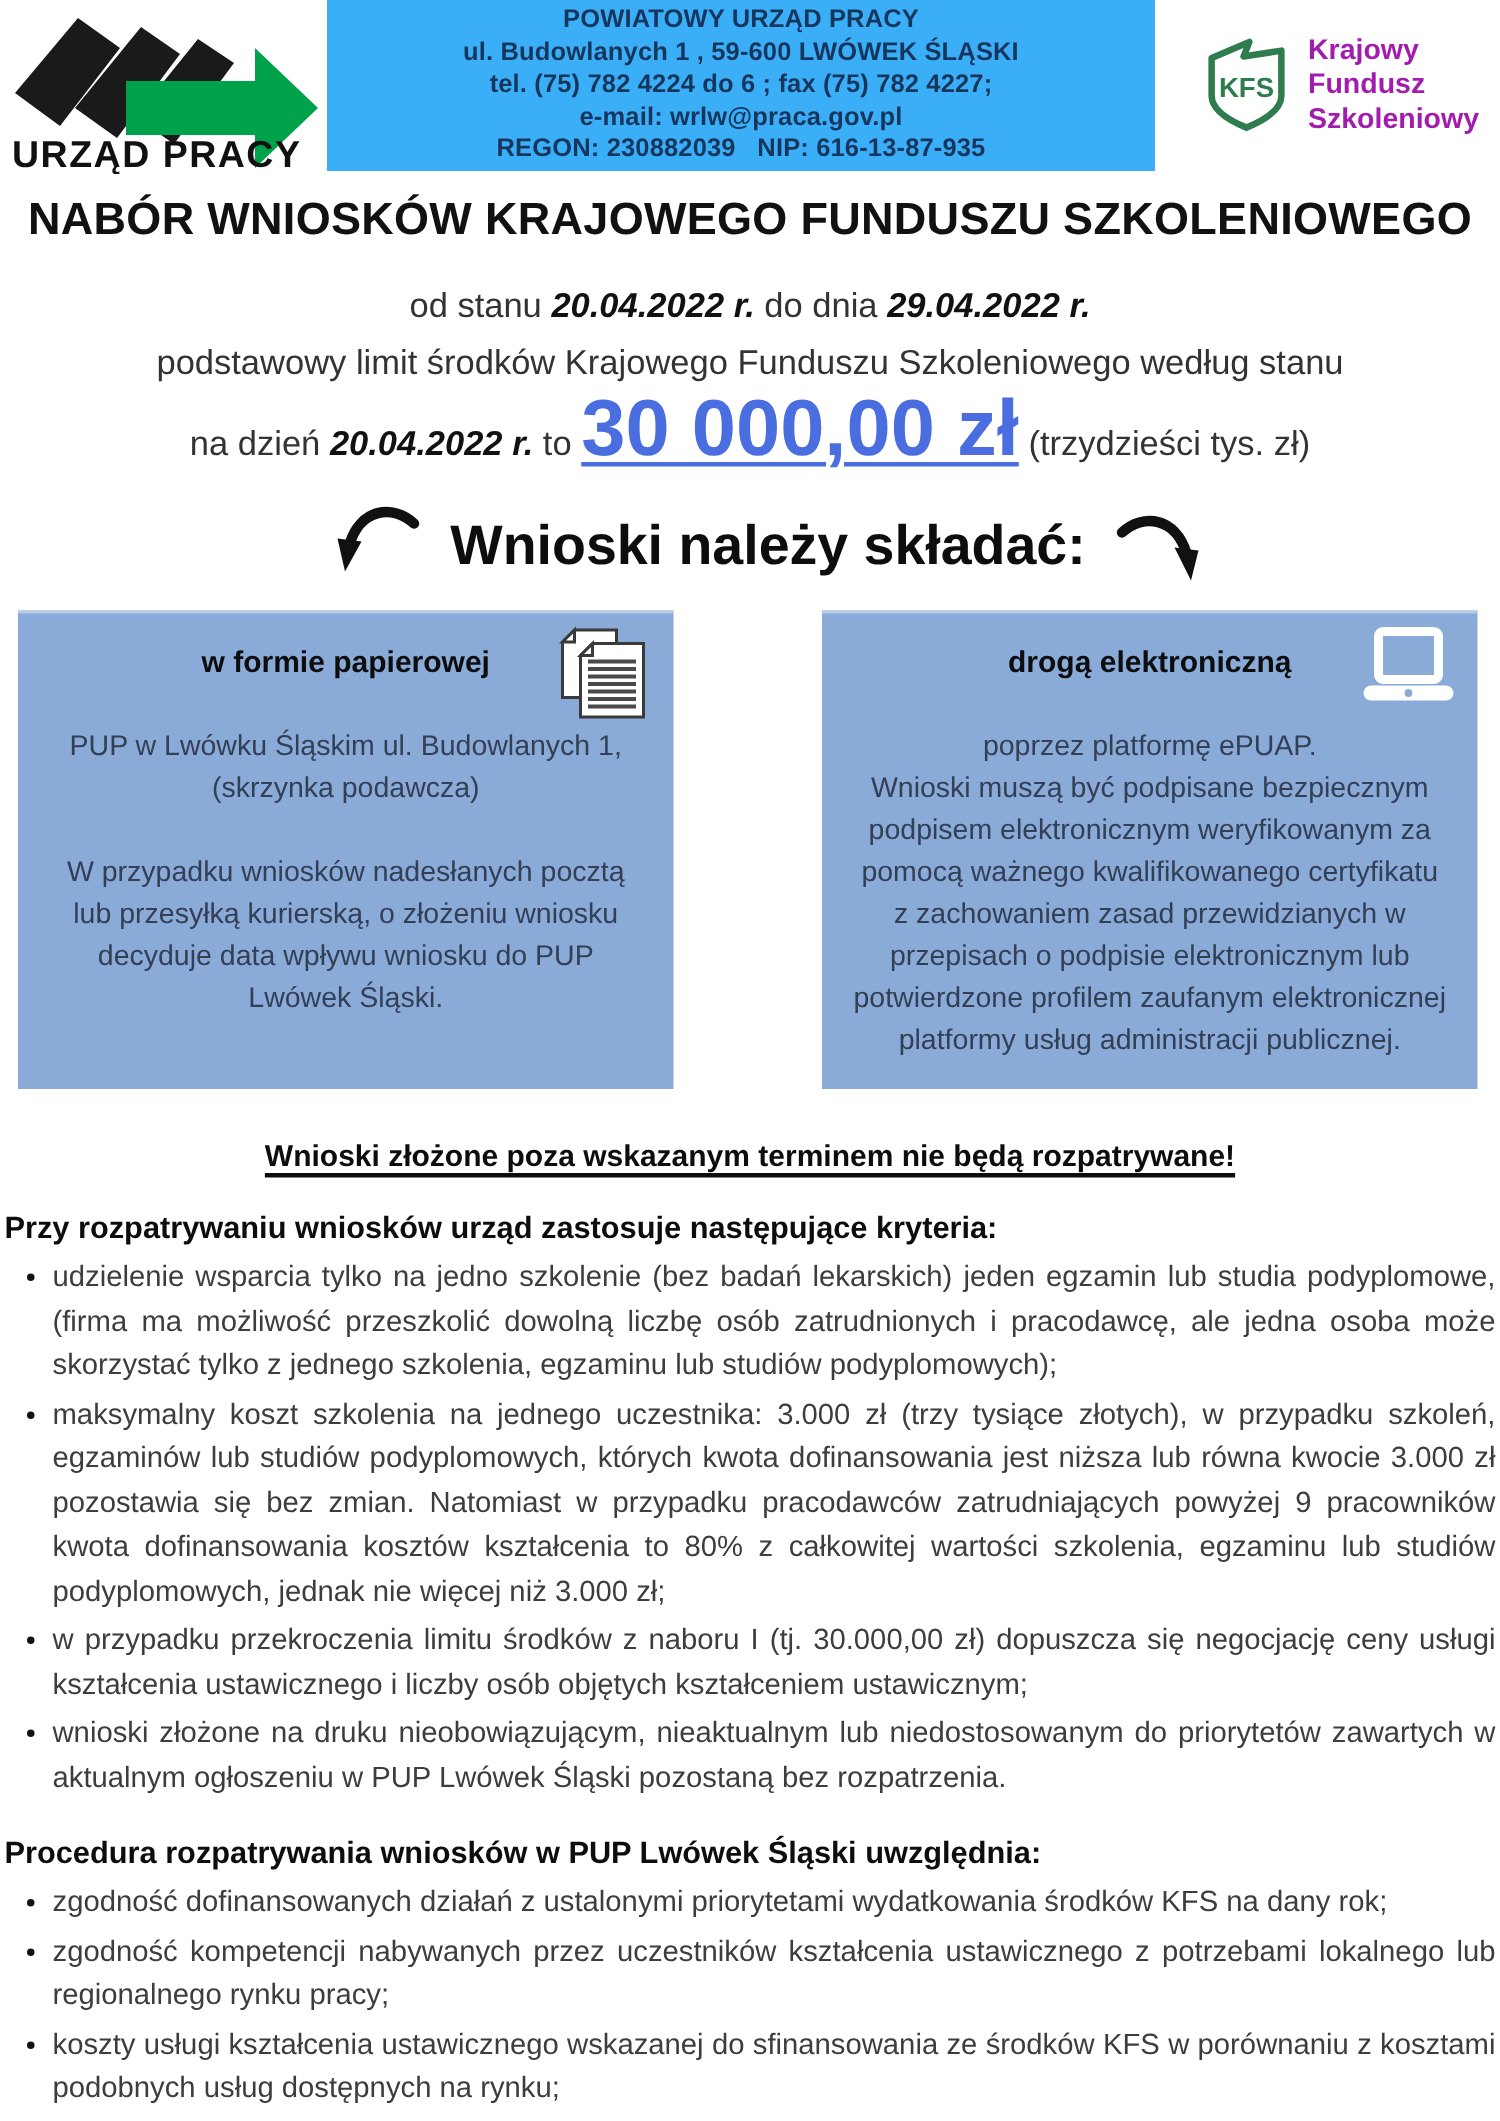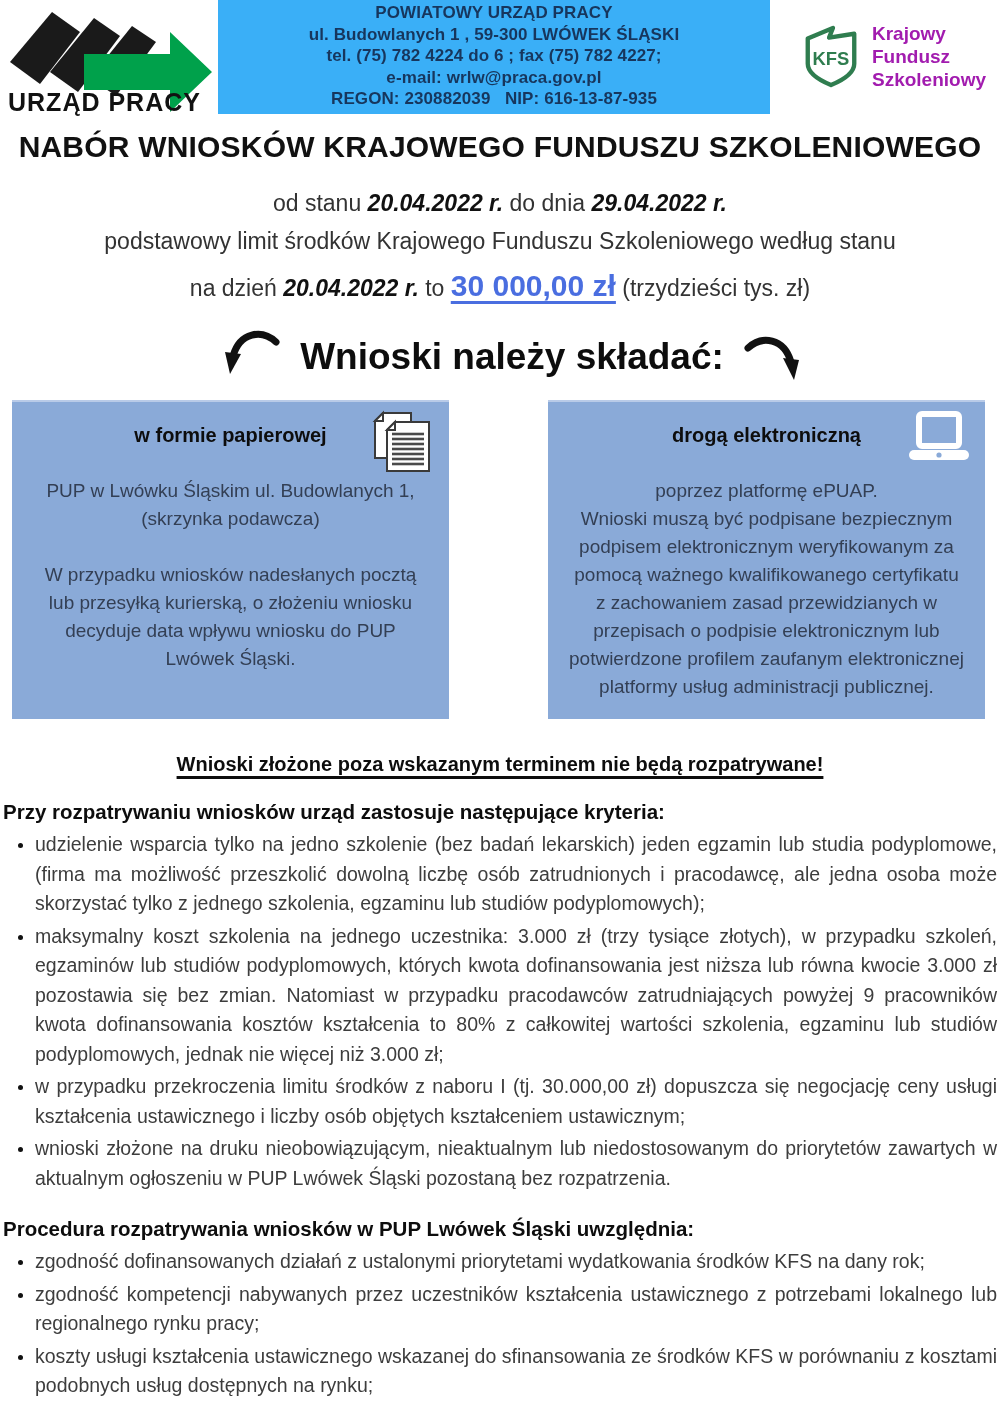--- a/index.html
+++ b/index.html
@@ -18,21 +18,21 @@
     letter-spacing:0.1px;
   }
   .kfs-logo { position:absolute; left:800px; top:22px; width:195px; display:flex; align-items:center; gap:10px; }
   .kfs-text { color:#a21caf; font-weight:bold; font-size:19px; line-height:23px; }
   
   .title { margin-top:10px; text-align:center; font-size:30px; font-weight:bold; color:#111; letter-spacing:0.2px; }
   .intro { margin-top:20px; text-align:center; font-size:23px; color:#333; line-height:38px; }
   .intro .date { font-weight:bold; font-style:italic; color:#111; }
   .amount-line { line-height:52px; }
   .amount {
-    color:#4a6ee0; font-size:30px; font-weight:bold;
+    color:#4a6ee0; font-size:53px; font-weight:bold;
     text-decoration:underline; text-decoration-thickness:3px; text-underline-offset:5px;
   }
   
   .submit-row { margin-top:14px; display:flex; align-items:center; justify-content:center; gap:18px;padding-left:24px; }
   .submit-heading { font-size:37px; font-weight:bold; color:#0d0d0d; }
   .curve-arrow { width:58px; height:52px; }
   .curve-arrow.left { margin-top:-6px; }
   .curve-arrow.right { margin-top:6px; }
   
   .boxes { margin-top:14px; display:flex; justify-content:space-between; padding:0 15px 0 12px; }
@@ -68,21 +68,21 @@
       <polygon points="6,58 48,8 76,28 36,80" fill="#1a1a1a"></polygon>
       <polygon points="46,68 90,14 116,32 74,88" fill="#1a1a1a"></polygon>
       <polygon points="86,74 128,22 152,38 112,92" fill="#1a1a1a"></polygon>
       <polygon points="80,50 166,50 166,28 208,68 166,108 166,86 80,86" fill="#00a14b"></polygon>
     </g>
     <text x="4" y="107" font-family="Liberation Sans, sans-serif" font-size="25" font-weight="bold" fill="#111" letter-spacing="1">URZĄD PRACY</text>
   </svg>
 
   <div class="contact-box">
     <div>POWIATOWY URZĄD PRACY</div>
-    <div>ul. Budowlanych 1 , 59-300 LWÓWEK ŚLĄSKI</div>
+    <div>ul. Budowlanych 1 , 59-600 LWÓWEK ŚLĄSKI</div>
     <div>tel. (75) 782 4224 do 6 ; fax (75) 782 4227;</div>
     <div>e-mail: wrlw@praca.gov.pl</div>
     <div>REGON: 230882039&nbsp;&nbsp; NIP: 616-13-87-935</div>
   </div>
 
   <div class="kfs-logo">
     <svg width="62" height="68" viewBox="0 0 64 70" xmlns="http://www.w3.org/2000/svg">
       <path d="M8 16 L34 5 L30 15 L56 11 L56 42 Q56 54 32 64 Q8 54 8 42 Z" fill="none" stroke="#2f7d4f" stroke-width="4.5" stroke-linejoin="round"></path>
       <text x="32" y="43" text-anchor="middle" font-family="Liberation Sans, sans-serif" font-size="19" font-weight="bold" fill="#2f7d4f">KFS</text>
     </svg>

